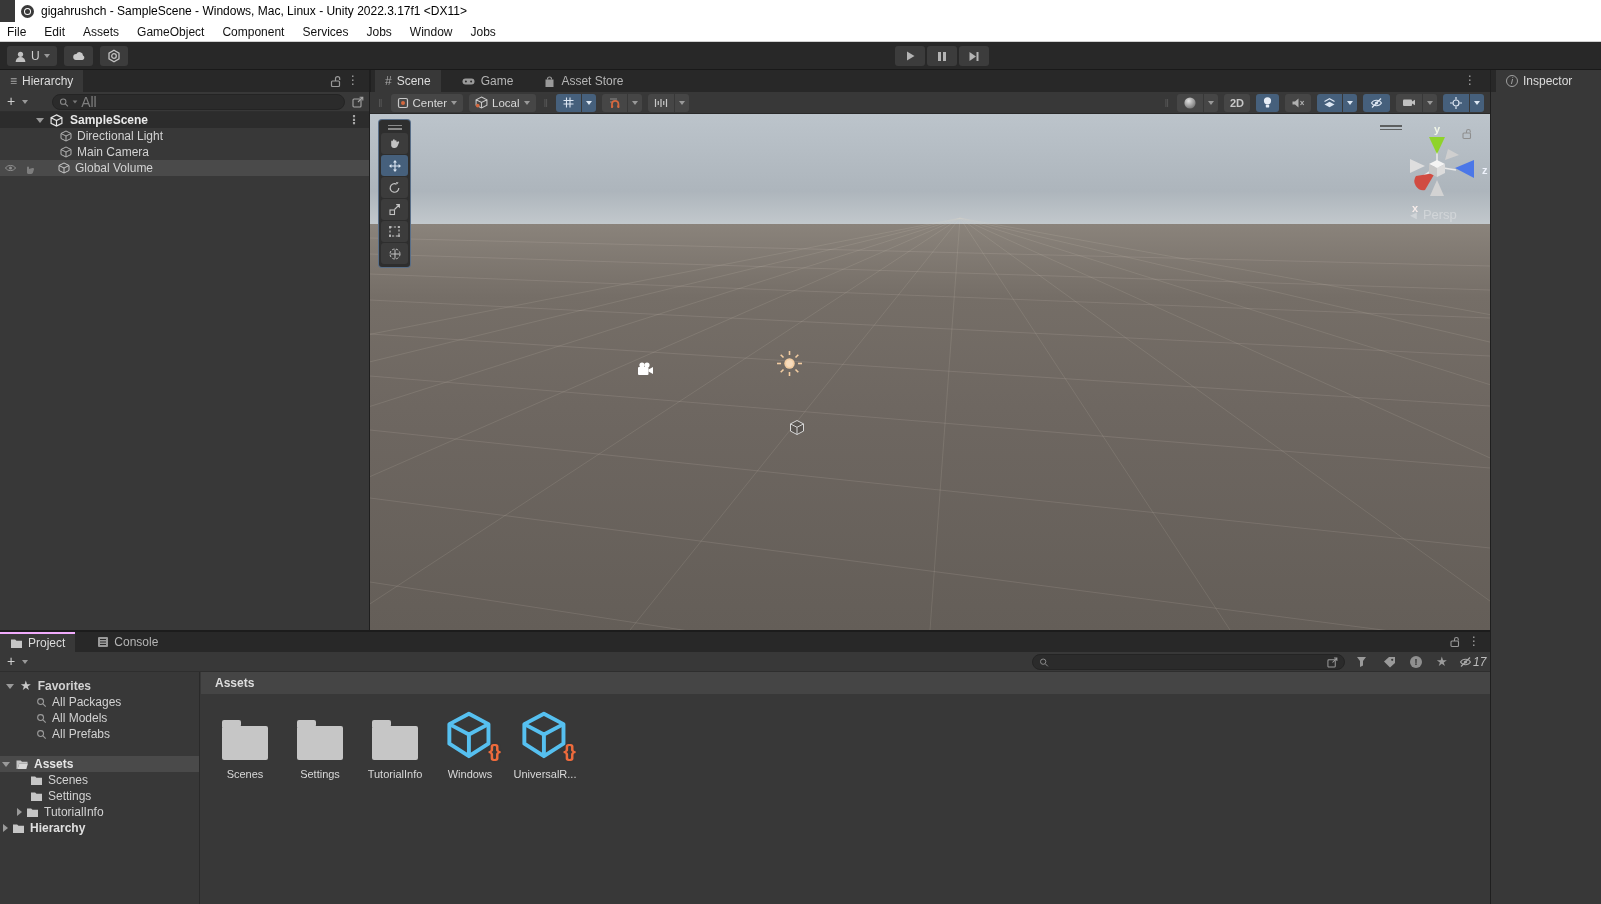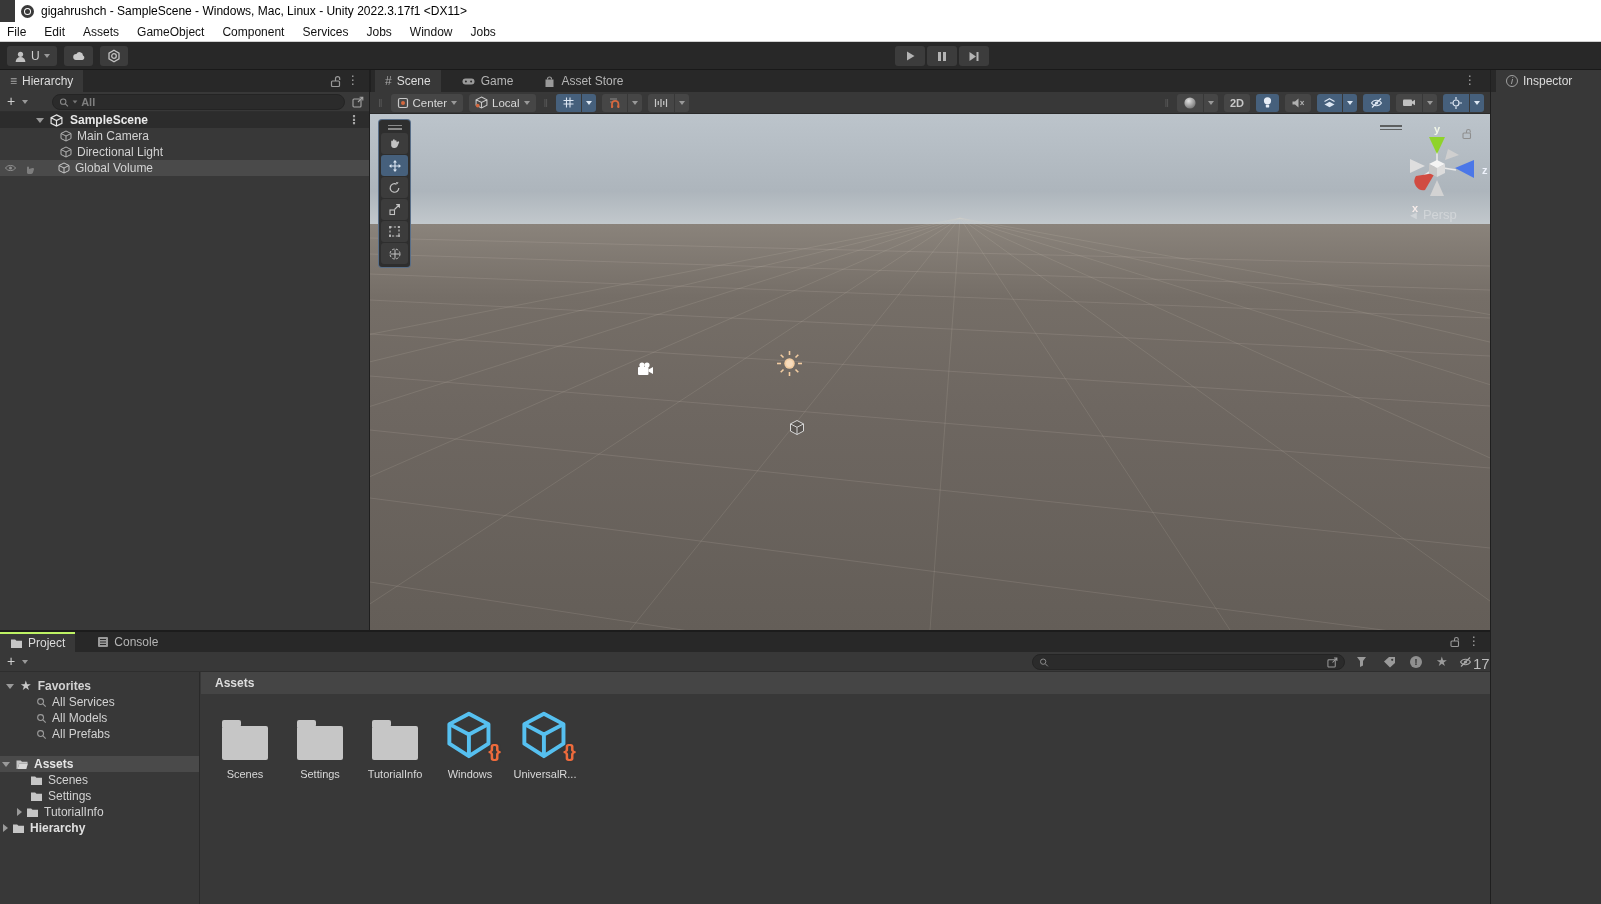--- a/index.html
+++ b/index.html
@@ -33,21 +33,21 @@
   .tabbar { position:absolute; left:0; top:0; width:100%; height:22px; background:#282828; display:flex; }
   .tab { height:22px; display:flex; align-items:center; gap:5px; padding:0 10px; font-size:12px;
     color:#b5b5b5; position:relative; }
   .tab.active { background:#383838; color:#dcdcdc; }
   .kebab { color:#a5a5a5; font-size:12px; line-height:1; }
   .panel-toolbar { position:absolute; left:0; width:100%; height:20px; background:#383838;
     border-bottom:1px solid #2e2e2e; }
   .searchfield { position:absolute; height:16px; background:#2b2b2b; border:1px solid #242424;
     border-radius:8px; display:flex; align-items:center; padding:0 6px; gap:3px; }
   .searchfield input { background:transparent; border:none; outline:none; color:#cfcfcf;
-    font-size:11px; width:100%; font-family:inherit;font-weight:bold; }
+    font-size:14px; width:100%; font-family:inherit; }
   .searchfield input::placeholder { color:#7f7f7f; }
 
   
   .hierarchy { position:absolute; left:0; top:70px; width:370px; height:560px; background:#383838;
     border-right:1px solid #1f1f1f; }
   .hierarchy .panel-toolbar { top:22px; }
   .hrow { position:relative; height:16px; line-height:16px; font-size:12px; color:#d2d2d2;
     display:flex; align-items:center; }
   .tree { position:absolute; top:42px; left:0; width:100%; }
   .scene-row { background:#2c2c2c; color:#e9e9e9; font-weight:bold; }
@@ -95,21 +95,21 @@
   .inspector { position:absolute; left:1490px; top:70px; width:111px; height:834px; background:#383838;
     border-left:1px solid #1f1f1f; }
   .info-circ { width:12px; height:12px; border-radius:50%; border:1px solid #a0a0a0; color:#b5b5b5;
     font-size:9px; font-style:italic; display:inline-flex; align-items:center; justify-content:center; }
 
   
   .project { position:absolute; left:0; top:630px; width:1490px; height:274px; background:#383838;
     border-top:2px solid #1c1c1c; }
   .project .tabbar { height:20px; }
   .project .tab { height:20px; font-size:12px; }
-  .project .tab.active { border-top:2px solid #bef264; }
+  .project .tab.active { border-top:2px solid #f0abfc; }
   .project .panel-toolbar { top:20px; }
   .pbody { position:absolute; top:40px; left:0; width:100%; bottom:0; }
   .psidebar { position:absolute; left:0; top:0; width:200px; height:100%; border-right:1px solid #2a2a2a;
     padding-top:6px; }
   .prow { height:16px; line-height:16px; font-size:12px; color:#d2d2d2; display:flex; align-items:center; }
   .pcontent { position:absolute; left:201px; top:0; right:0; height:100%; }
   .pheader { height:22px; background:#454545; color:#ddd; font-weight:bold; font-size:12px;
     line-height:22px; padding-left:14px; }
   .pgrid { display:flex; padding:14px 0 0 8px; gap:3px; }
   .pitem { width:72px; text-align:center; }
@@ -119,21 +119,21 @@
   .folder-big { width:46px; height:34px; background:#c6c6c6; border-radius:2px; position:relative; }
   .folder-big:before { content:""; position:absolute; top:-6px; left:0; width:19px; height:7px;
     background:#c6c6c6; border-radius:2px 2px 2px 0; }
   .asset-icon { position:relative; width:50px; height:50px; }
   .asset-icon .braces { position:absolute; right:-4px; bottom:-2px; color:#ee6b3c; font-weight:bold;
     font-size:19px; letter-spacing:-2px; text-shadow:0 0 2px #383838; }
 
   .alert-circ { width:12px; height:12px; border-radius:50%; background:#8f8f8f; color:#2d2d2d;
     font-size:9px; font-weight:bold; display:inline-flex; align-items:center; justify-content:center; }
   .star-glyph { color:#9b9b9b; font-size:13px; }
-  .count-label { font-size:15px; color:#bdbdbd; }
+  .count-label { font-size:12px; color:#bdbdbd;font-style:italic; }
   svg { display:block; }
 </style>
 </head>
 <body>
 
 <div id="window">
 
   <div class="titlebar">
     <span class="unity-win-icon"></span>
     <span>gigahrushch - SampleScene - Windows, Mac, Linux - Unity 2022.3.17f1 &lt;DX11&gt;</span>
@@ -242,29 +242,29 @@
         </span>
         <span style="margin-left:7px;">SampleScene</span>
         <span class="kebab" style="position:absolute;right:9px;">⋮</span>
       </div>
       <div class="hrow">
         <span style="margin-left:60px;">
           <svg width="12" height="12" viewBox="0 0 12 12">
               <path d="M6 1L11 3.5v5L6 11 1 8.5v-5z M1 3.5L6 6l5-2.5 M6 6v5" fill="none" stroke="#b2b2b2" stroke-width="1"></path>
             </svg>
         </span>
-        <span style="margin-left:5px;">Main Camera</span>
+        <span style="margin-left:5px;">Directional Light</span>
       </div>
       <div class="hrow">
         <span style="margin-left:60px;">
           <svg width="12" height="12" viewBox="0 0 12 12">
               <path d="M6 1L11 3.5v5L6 11 1 8.5v-5z M1 3.5L6 6l5-2.5 M6 6v5" fill="none" stroke="#b2b2b2" stroke-width="1"></path>
             </svg>
         </span>
-        <span style="margin-left:5px;">Directional Light</span>
+        <span style="margin-left:5px;">Main Camera</span>
       </div>
       <div class="hrow sel-row">
         <span style="margin-left:4px;">
           <svg width="13" height="10" viewBox="0 0 12 10">
               <path d="M1 5c2-3.4 8-3.4 10 0-2 3.4-8 3.4-10 0z" fill="none" stroke="#8f8f8f" stroke-width="1"></path>
               <circle cx="6" cy="5" r="1.5" fill="#8f8f8f"></circle>
             </svg>
         </span>
         <span style="margin-left:6px;">
           <svg width="12" height="11" viewBox="0 0 12 11">
@@ -669,21 +669,21 @@
           <span class="star-glyph" style="margin-left:6px;color:#c8c8c8;">★</span>
           <span style="margin-left:6px;font-weight:bold;">Favorites</span>
         </div>
         <div class="prow">
           <span style="margin-left:36px;">
             <svg width="11" height="11" viewBox="0 0 12 12">
                 <circle cx="5" cy="5" r="3.2" fill="none" stroke="#9a9a9a" stroke-width="1.2"></circle>
                 <line x1="7.6" y1="7.6" x2="10.6" y2="10.6" stroke="#9a9a9a" stroke-width="1.2"></line>
               </svg>
           </span>
-          <span style="margin-left:5px;">All Services</span>
+          <span style="margin-left:5px;">All Packages</span>
         </div>
         <div class="prow">
           <span style="margin-left:36px;">
             <svg width="11" height="11" viewBox="0 0 12 12">
                 <circle cx="5" cy="5" r="3.2" fill="none" stroke="#9a9a9a" stroke-width="1.2"></circle>
                 <line x1="7.6" y1="7.6" x2="10.6" y2="10.6" stroke="#9a9a9a" stroke-width="1.2"></line>
               </svg>
           </span>
           <span style="margin-left:5px;">All Models</span>
         </div>

